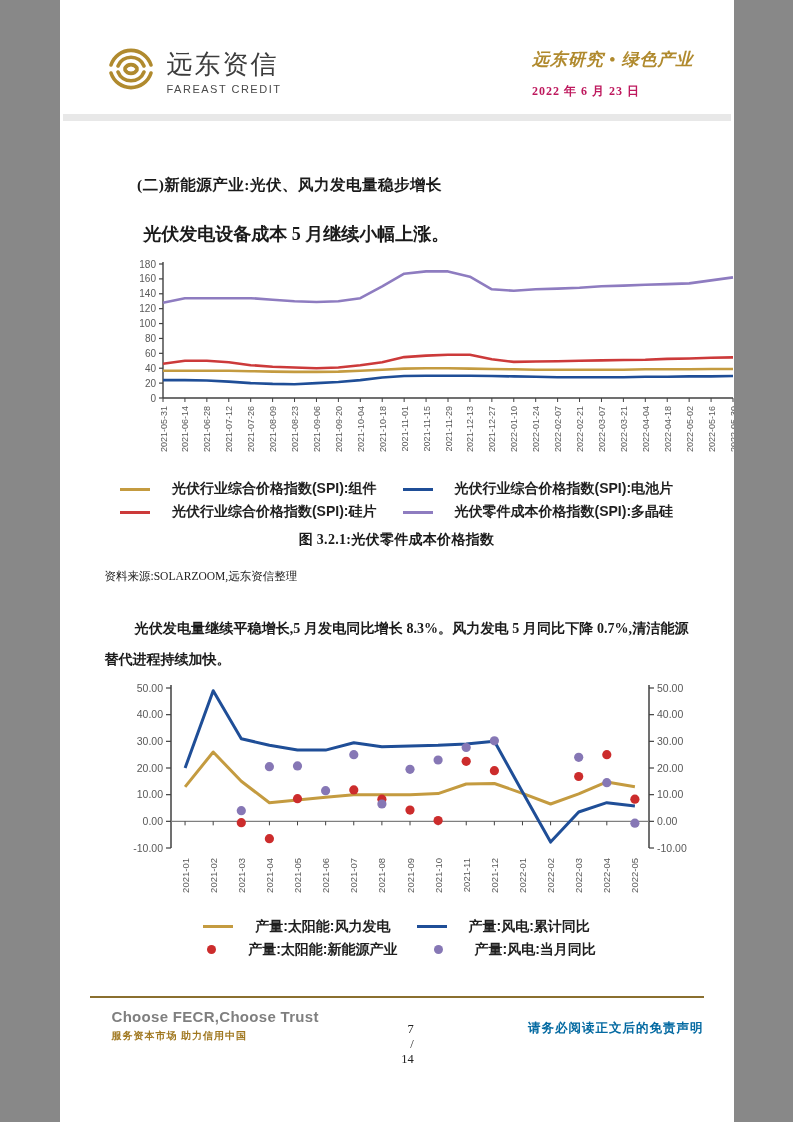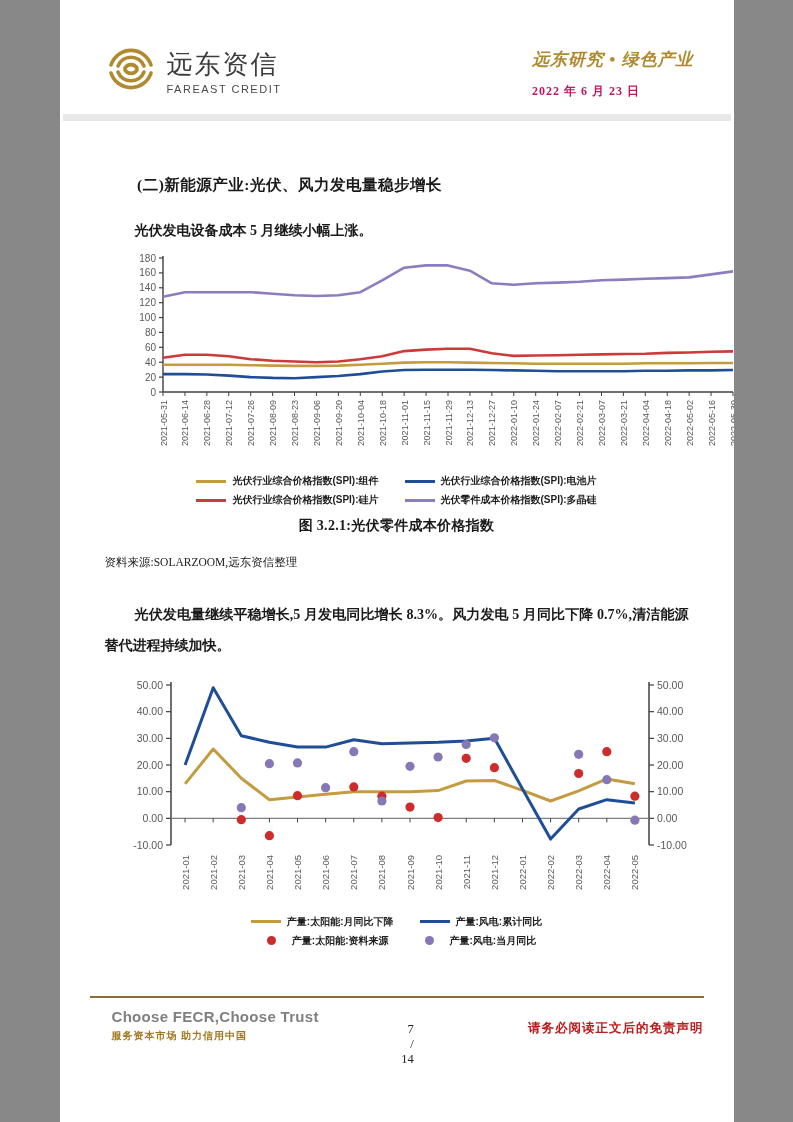--- a/index.html
+++ b/index.html
@@ -10,41 +10,41 @@
   .logo{display:flex;align-items:center;gap:10px;}
   .logo-cn{font-family:"Liberation Sans","DejaVu Sans",sans-serif;font-size:26px;color:#3d3d3d;letter-spacing:2px;}
   .logo-en{font-family:"Liberation Sans","DejaVu Sans",sans-serif;font-size:11px;color:#4a4a4a;letter-spacing:1.5px;margin-top:1px;}
   .hdr-right{text-align:left;padding-top:4px;}
   .series-title{font-size:17px;font-weight:bold;font-style:italic;color:#b08a2e;letter-spacing:1px;}
   .report-date{font-size:12px;font-weight:bold;color:#be185d;margin-top:12px;letter-spacing:1px;}
   .divider{height:7px;background:#e8e8e8;margin:14px 3px 0 3px;}
   
   main{padding:0 45px;}
   .heading{font-size:15.5px;font-weight:bold;margin:54px 0 0 0;text-indent:2.1em;letter-spacing:0.5px;}
-  .lede{font-size:14px;font-weight:bold;margin:26px 0 0 0;text-indent:2.15em;}
+  .lede{font-size:18px;font-weight:bold;margin:26px 0 0 0;text-indent:2.15em;}
   .body-para{font-size:14px;font-weight:bold;margin:30px 0 0 0;text-indent:2.15em;line-height:2.2;text-align:justify;}
   figure{margin:10px 0 0 0;text-align:center;}
   .caption{font-size:14px;font-weight:bold;text-align:center;margin-top:10px;letter-spacing:0.3px;}
   .source{font-size:11.5px;margin:20px 0 0 0;color:#1a1a1a;}
   
   .legend{display:flex;flex-direction:column;align-items:center;gap:5px;margin-top:4px;
           font-family:"Liberation Sans","DejaVu Sans",sans-serif;}
   .legend-row{display:flex;justify-content:center;gap:26px;}
-  .legend-item{display:flex;align-items:center;gap:6px;font-size:10px;color:#1f1f1f;font-weight:bold;}
+  .legend-item{display:flex;align-items:center;gap:22px;font-size:14px;color:#1f1f1f;font-weight:bold;}
   .sw-line{display:inline-block;width:30px;height:3px;}
   .sw-dot{display:inline-block;width:9px;height:9px;border-radius:50%;margin:0 10px;}
   
   .footer{position:absolute;left:30px;right:30px;top:996px;}
   .footer-line{height:2px;background:#8a6f2f;}
   .footer-row{display:flex;align-items:flex-start;margin-top:10px;}
   .footer-left{width:300px;padding-left:22px;}
   .slogan-en{font-family:"Liberation Sans","DejaVu Sans",sans-serif;font-size:15px;font-weight:bold;color:#7f7f7f;letter-spacing:0.3px;}
   .slogan-cn{font-size:10px;font-weight:bold;color:#a07820;margin-top:4px;letter-spacing:1px;}
   .page-num{flex:1;text-align:right;font-size:12.5px;color:#222;padding-top:14px;}
-  .disclaimer{width:300px;text-align:right;font-size:12.5px;font-weight:bold;color:#b91c1c;padding-top:12px;letter-spacing:1px;}
+  .disclaimer{width:300px;text-align:right;font-size:12.5px;font-weight:bold;color:#0369a1;padding-top:12px;letter-spacing:1px;}
   svg text{font-family:"Liberation Sans","DejaVu Sans",sans-serif;}
 </style>
 </head>
 <body>
 
 <div class="page">
 
   <header class="hdr">
     <div class="logo">
       <span>
@@ -180,21 +180,21 @@
               <span>光伏零件成本价格指数(SPI):多晶硅</span>
             </span>
           </div>
         </div>
       <figcaption class="caption">图 3.2.1:光伏零件成本价格指数</figcaption>
     </figure>
     <p class="source">资料来源:SOLARZOOM,远东资信整理</p>
 
     <p class="body-para">光伏发电量继续平稳增长,5 月发电同比增长 8.3%。风力发电 5 月同比下降 0.7%,清洁能源替代进程持续加快。</p>
 
-    <figure style="margin-top:13px">
+    <figure style="margin-top:2px">
       <div id="chart2"><svg width="610" height="232" viewBox="0 0 610 232">
             <line x1="66" y1="7" x2="66" y2="170" stroke="#404040" stroke-width="1.5"></line>
             <line x1="544" y1="7" x2="544" y2="170" stroke="#404040" stroke-width="1.5"></line>
             <line x1="61" y1="10" x2="66" y2="10" stroke="#404040" stroke-width="1.2"></line>
             <line x1="544" y1="10" x2="549" y2="10" stroke="#404040" stroke-width="1.2"></line>
             <text x="58" y="13.5" font-size="10.5" fill="#595959" text-anchor="end">50.00</text>
             <text x="552" y="13.5" font-size="10.5" fill="#595959" text-anchor="start">50.00</text>
             <line x1="61" y1="36.66666666666666" x2="66" y2="36.66666666666666" stroke="#404040" stroke-width="1.2"></line>
             <line x1="544" y1="36.66666666666666" x2="549" y2="36.66666666666666" stroke="#404040" stroke-width="1.2"></line>
             <text x="58" y="40.16666666666666" font-size="10.5" fill="#595959" text-anchor="end">40.00</text>
@@ -279,31 +279,31 @@
             <circle cx="361.2" cy="69.5" r="4.6" fill="#8677b5"></circle>
             <circle cx="389.4" cy="62.8" r="4.6" fill="#8677b5"></circle>
             <circle cx="473.7" cy="79.3" r="4.6" fill="#8677b5"></circle>
             <circle cx="501.8" cy="104.7" r="4.6" fill="#8677b5"></circle>
             <circle cx="529.9" cy="145.2" r="4.6" fill="#8677b5"></circle>
           </svg></div>
       <div id="legend2" class="legend">
           <div class="legend-row">
             <span class="legend-item">
               <span class="sw-line" style="background: rgb(196, 155, 64);"></span>
-              <span>产量:太阳能:月同比下降</span>
+              <span>产量:太阳能:风力发电</span>
             </span>
             <span class="legend-item">
               <span class="sw-line" style="background: rgb(31, 78, 151);"></span>
               <span>产量:风电:累计同比</span>
             </span>
           </div>
           <div class="legend-row">
             <span class="legend-item">
               <span class="sw-dot" style="background: rgb(204, 44, 44);"></span>
-              <span>产量:太阳能:资料来源</span>
+              <span>产量:太阳能:新能源产业</span>
             </span>
             <span class="legend-item">
               <span class="sw-dot" style="background: rgb(134, 119, 181);"></span>
               <span>产量:风电:当月同比</span>
             </span>
           </div>
         </div>
     </figure>
   </main>
 

